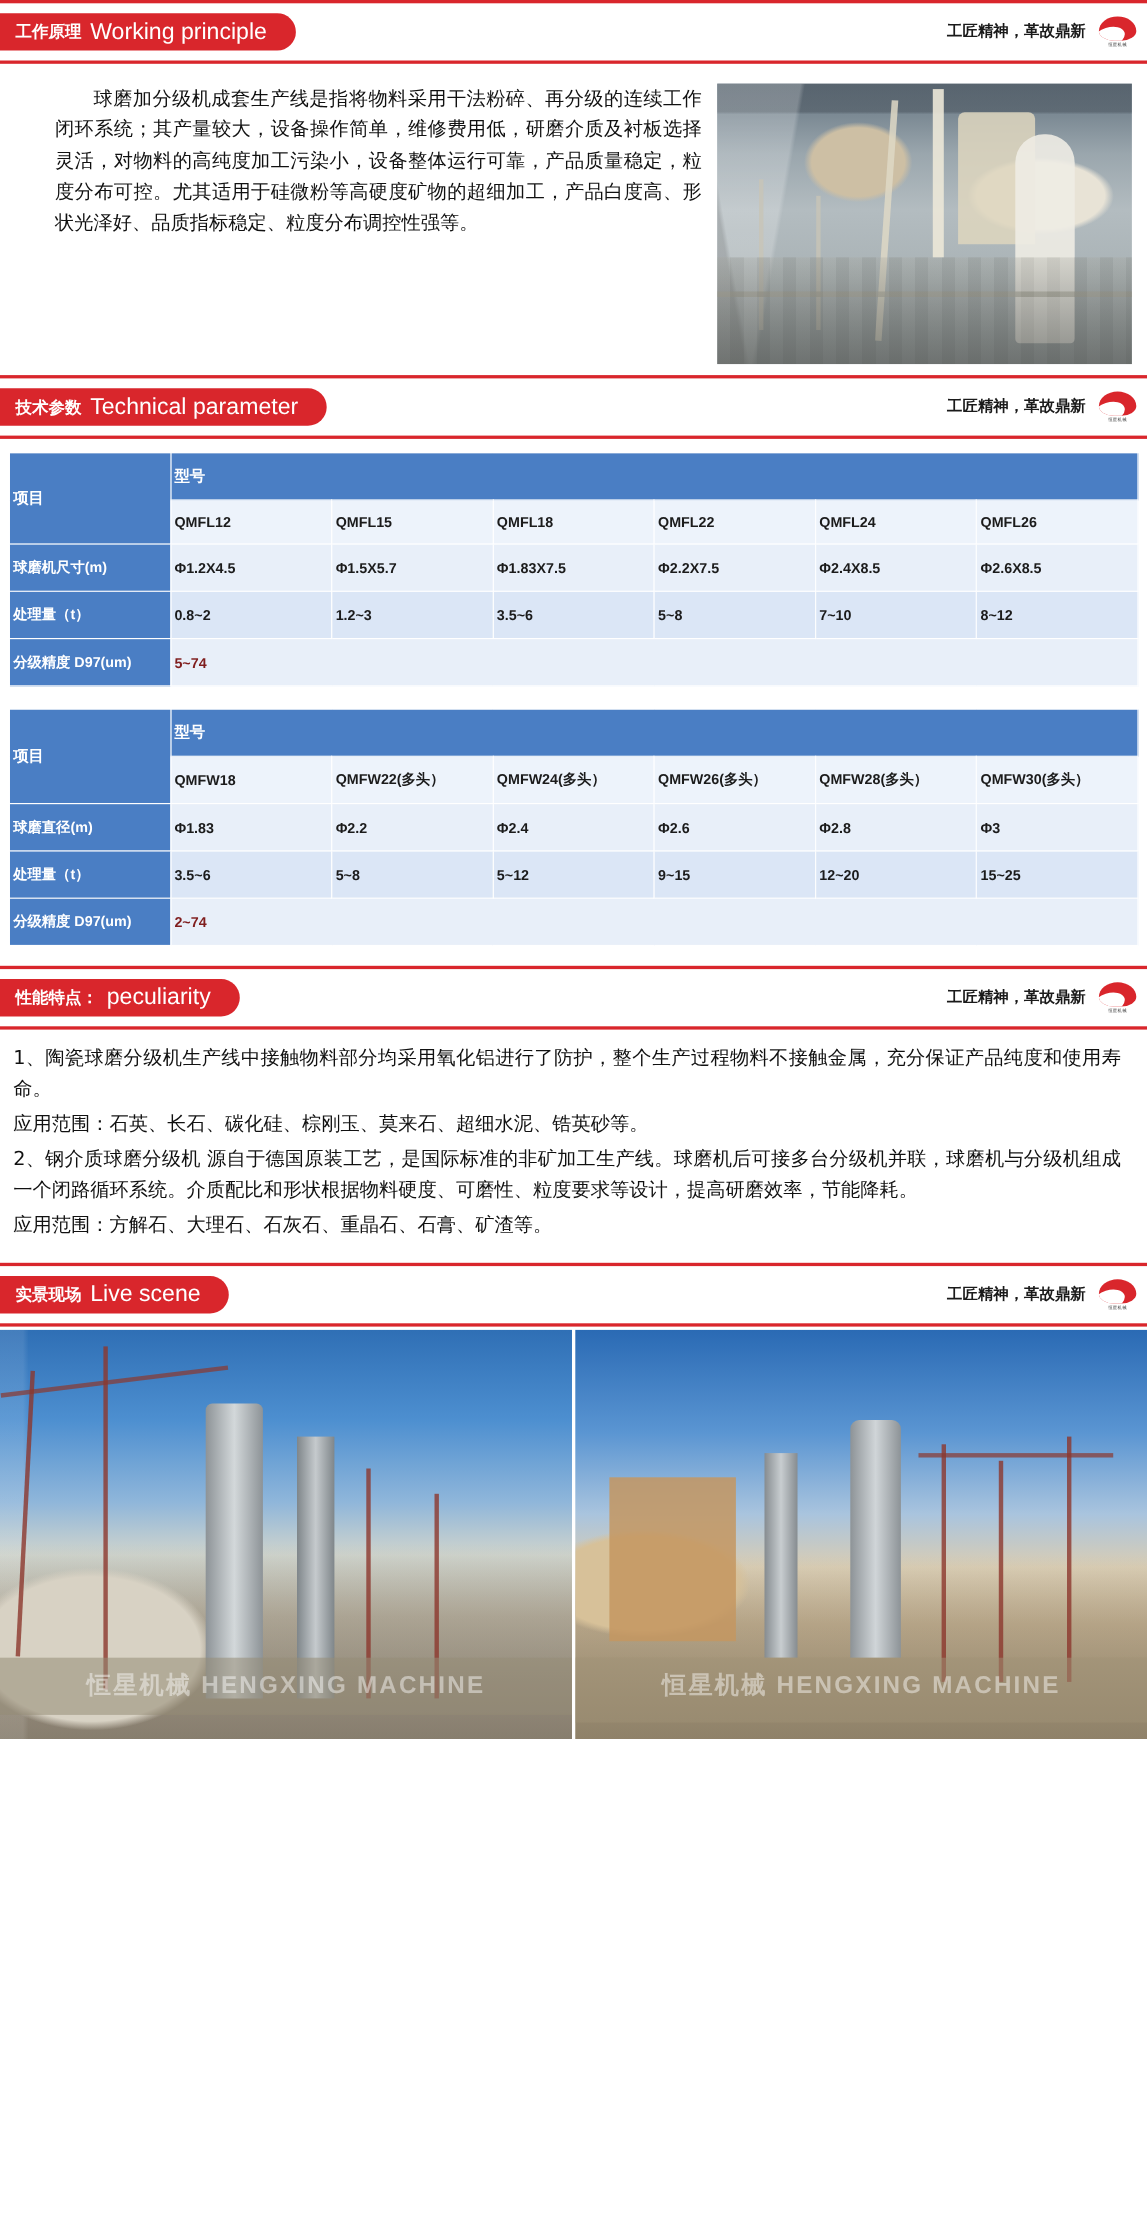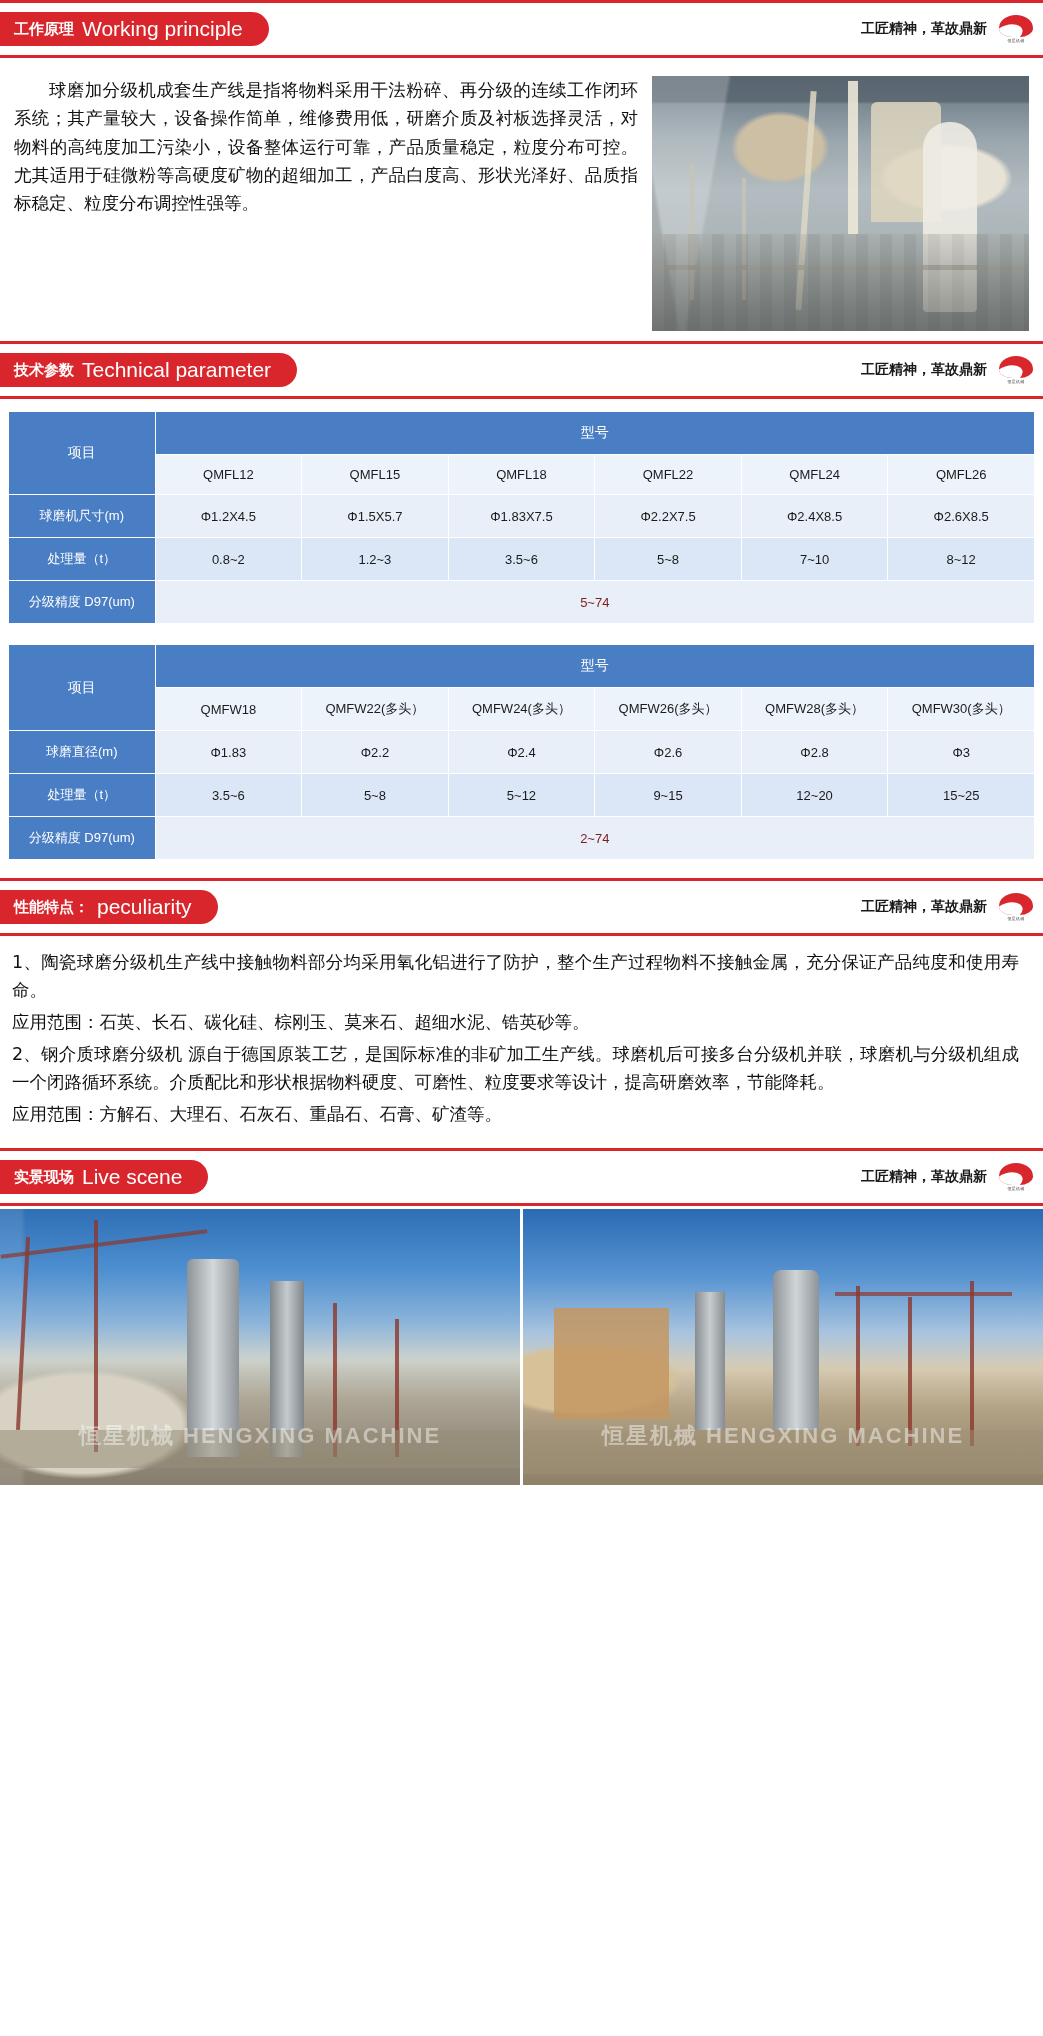--- a/index.html
+++ b/index.html
@@ -76,20 +76,21 @@
     letter-spacing: .3px;
     margin-top: 1px;
     white-space: nowrap;
   }
 
   
   .intro {
     display: flex;
     padding: 18px 14px 10px 14px;
     gap: 14px;
+    margin-left: 36px;
   }
   .intro-text {
     flex: 1;
     font-size: 17.5px;
     line-height: 1.62;
     text-align: justify;
     color: #111;
     text-indent: 2em;
     font-family: "DejaVu Sans", "Liberation Sans", sans-serif;
   }
@@ -134,24 +135,24 @@
   
   .table-wrap { padding: 12px 8px 4px 8px; }
   table.spec {
     width: 100%;
     border-collapse: collapse;
     table-layout: fixed;
     font-size: 13px;
   }
   table.spec td, table.spec th {
     border: 1px solid #ffffff;
-    text-align: center;
+    text-align: left;
     vertical-align: middle;
     padding: 12px 3px;
-    font-weight: normal;
+    font-weight: bold;
   }
   .hd-blue {
     background: #4a7ec4;
     color: #fff;
     font-weight: bold;
     font-size: 14px;
   }
   .row-lbl {
     background: #4a7ec4;
     color: #fff;
@@ -172,21 +173,21 @@
     color: #111;
     text-align: justify;
     font-family: "DejaVu Sans", "Liberation Sans", sans-serif;
   }
   .features p { margin: 0 0 4px 0; }
 
   
   .scenes { display: flex; gap: 3px; padding: 3px 0 0 0; }
   .scene {
     width: 50%;
-    height: 276px;
+    height: 372px;
     position: relative;
     overflow: hidden;
   }
   .scene .wm {
     position: absolute;
     left: 50%;
     bottom: 34px;
     transform: translateX(-50%);
     color: rgba(255,255,255,.45);
     font-size: 22px;

